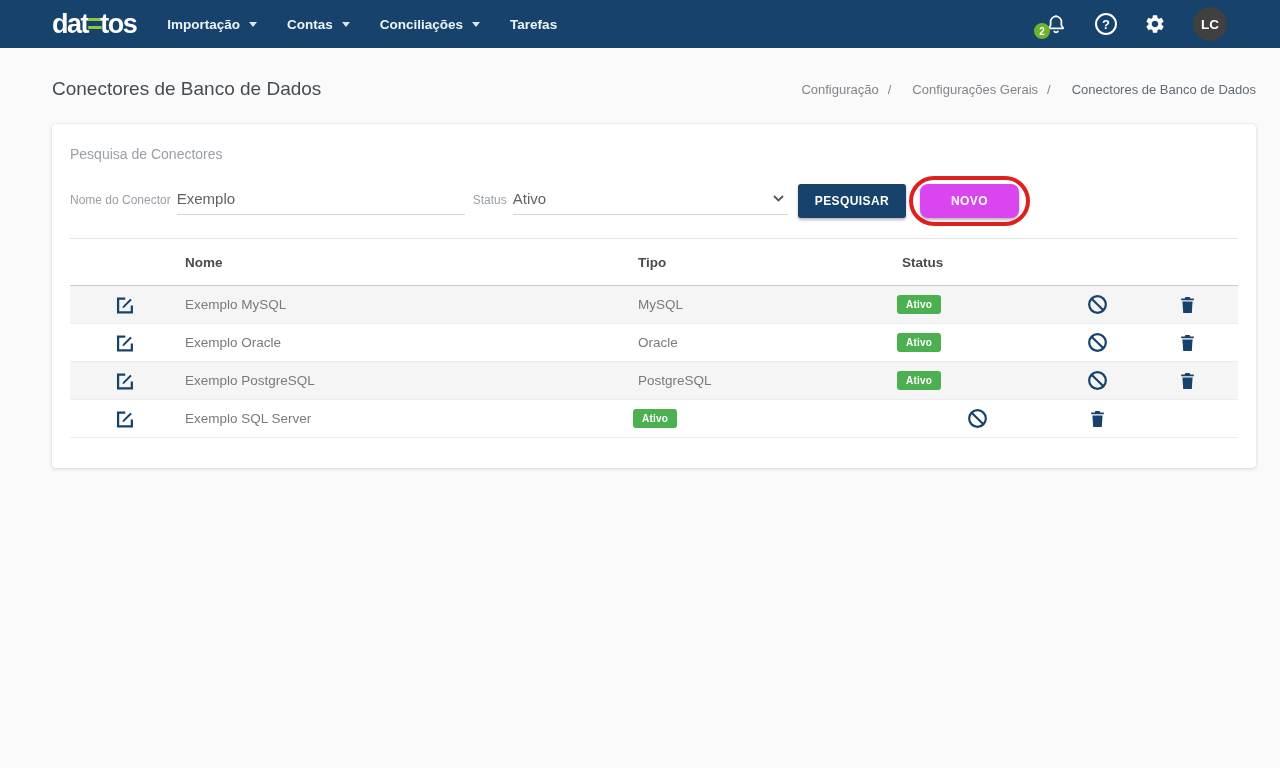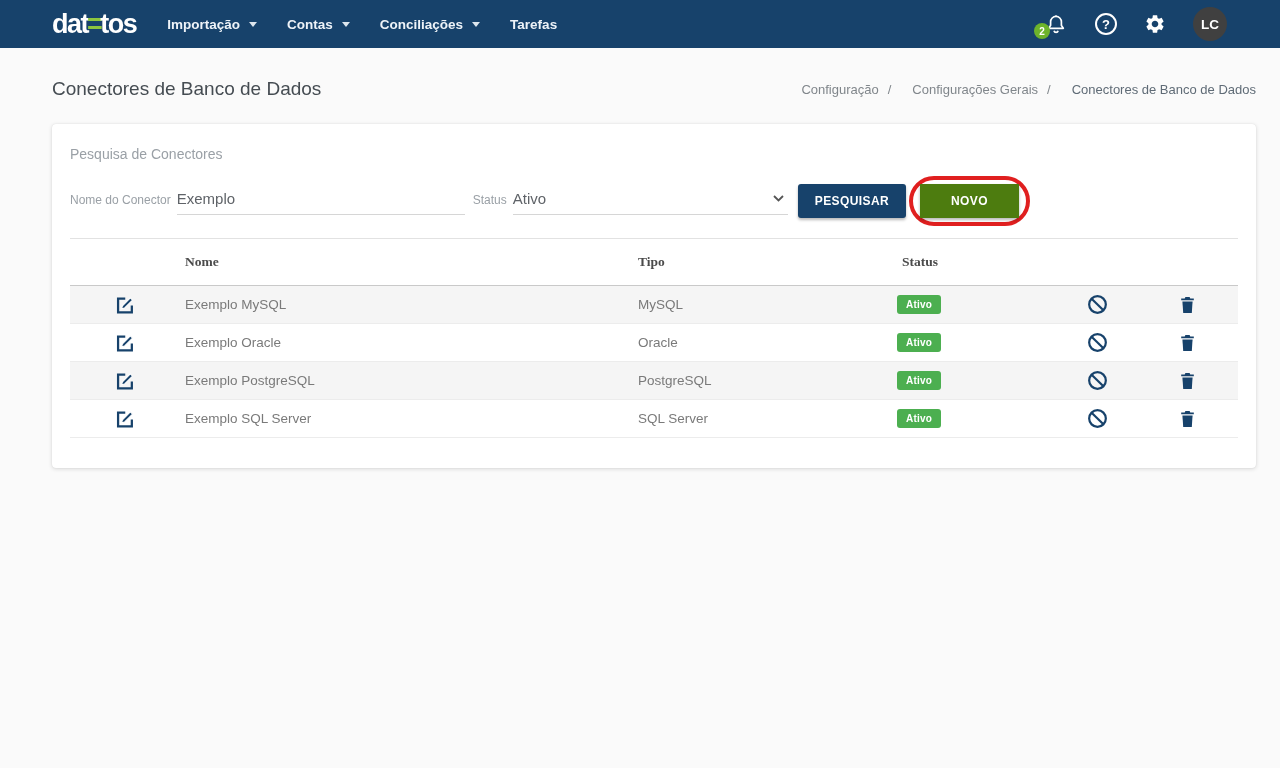--- a/index.html
+++ b/index.html
@@ -33,27 +33,27 @@
 
   .form-row { display:flex; align-items:center; margin-top:14px; }
   .field { display:flex; align-items:baseline; gap:6px; }
   .field-label { font-size:12px; color:#9aa0a6; white-space:nowrap; }
   .underline-input { width:288px; border:none; outline:none; background:transparent; border-bottom:1px solid #d6d6d6; font-size:15px; color:#5f6368; padding:2px 0 7px; font-family:"Liberation Sans",sans-serif; }
   .select-box { width:275px; border-bottom:1px solid #d6d6d6; display:flex; align-items:center; justify-content:space-between; padding:2px 4px 7px 0; font-size:15px; color:#5f6368; cursor:pointer; }
   .status-field { margin-left:8px; }
   .btn { border:none; border-radius:3px; color:#fff; font-weight:700; font-size:12px; letter-spacing:.4px; padding:10px 17px; cursor:pointer; box-shadow:0 2px 3px rgba(0,0,0,.28); font-family:"Liberation Sans",sans-serif; }
   .btn-search { background:#17426b; margin-left:10px; }
   .annotation { margin-left:3px; border:4px solid #e01f1f; border-radius:25px; padding:4px 7px; display:inline-flex; }
-  .btn-new { background:#4d7c0f; border-radius:0; padding:10px 31px; }
+  .btn-new { background:#d946ef; border-radius:8px; padding:10px 31px; }
 
   
   .table { margin-top:12px; }
   .thead, .trow { display:grid; grid-template-columns:110px 453px 264px 160px 80px 1fr; align-items:center; }
   .thead { height:48px; border-top:1px solid #e2e2e2; border-bottom:1px solid #c9c9c9; font-size:13.5px; font-weight:700; color:#4b4b4b; }
-  .thead span { padding-left:5px;font-family:Liberation Serif, serif; }
+  .thead span { padding-left:5px; }
   .trow { height:38px; border-bottom:1px solid #ececec; font-size:13.5px; color:#7a7a7a; }
   .trow:nth-child(odd) { background:#f5f5f5; }
   .cell-name, .cell-type { padding-left:5px; }
   .icon-btn { background:none; border:none; cursor:pointer; justify-self:center; display:flex; align-items:center; padding:2px; }
   .status-badge { justify-self:start; background:#4caf50; color:#fff; font-size:10px; font-weight:700; letter-spacing:.2px; padding:4px 9px; border-radius:3px; }
 </style>
 </head>
 <body>
 
 <header class="appbar">
@@ -213,21 +213,20 @@
   </div>
 
   <div class="trow">
     <button class="icon-btn">
       <svg width="20" height="20" viewBox="0 0 24 24">
         <path d="M20.2 12.6v8.2H3.7V4.3h8.6" fill="none" stroke="#17426b" stroke-width="2.7"></path>
         <path d="M7.9 16.6l1-3.7 9.5-9.5 2.7 2.7-9.5 9.5z" fill="#17426b" stroke="#fff" stroke-width="1.3"></path>
       </svg>
     </button>
     <span class="cell-name">Exemplo SQL Server</span>
-    <span class="cell-type">SQL Server</span>
     <span class="status-badge">Ativo</span>
     <button class="icon-btn">
       <svg width="23" height="23" viewBox="0 0 24 24">
         <circle cx="12" cy="12" r="8.7" fill="none" stroke="#17426b" stroke-width="2.3"></circle>
         <line x1="6.1" y1="6.3" x2="17.9" y2="17.7" stroke="#17426b" stroke-width="2.3"></line>
       </svg>
     </button>
     <button class="icon-btn">
       <svg width="19" height="20" viewBox="0 0 24 26">
         <path fill="#17426b" d="M9.3 2.6h5.4l.9 1.9h4.6v2.4H3.8V4.5h4.6z"></path>

